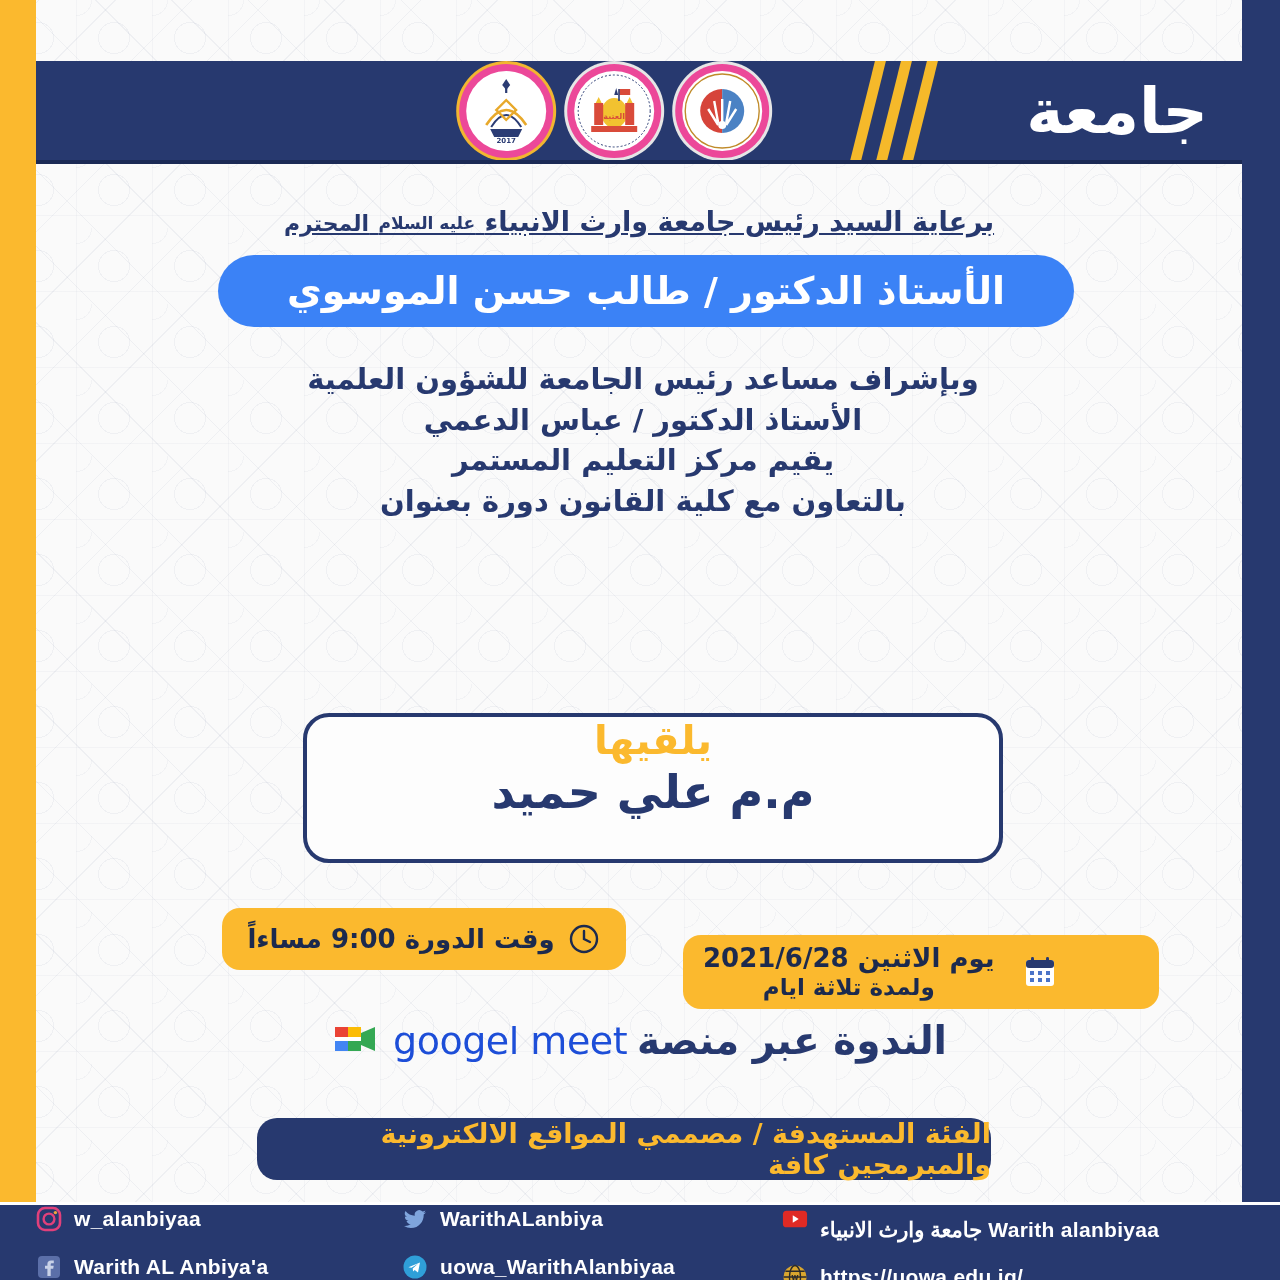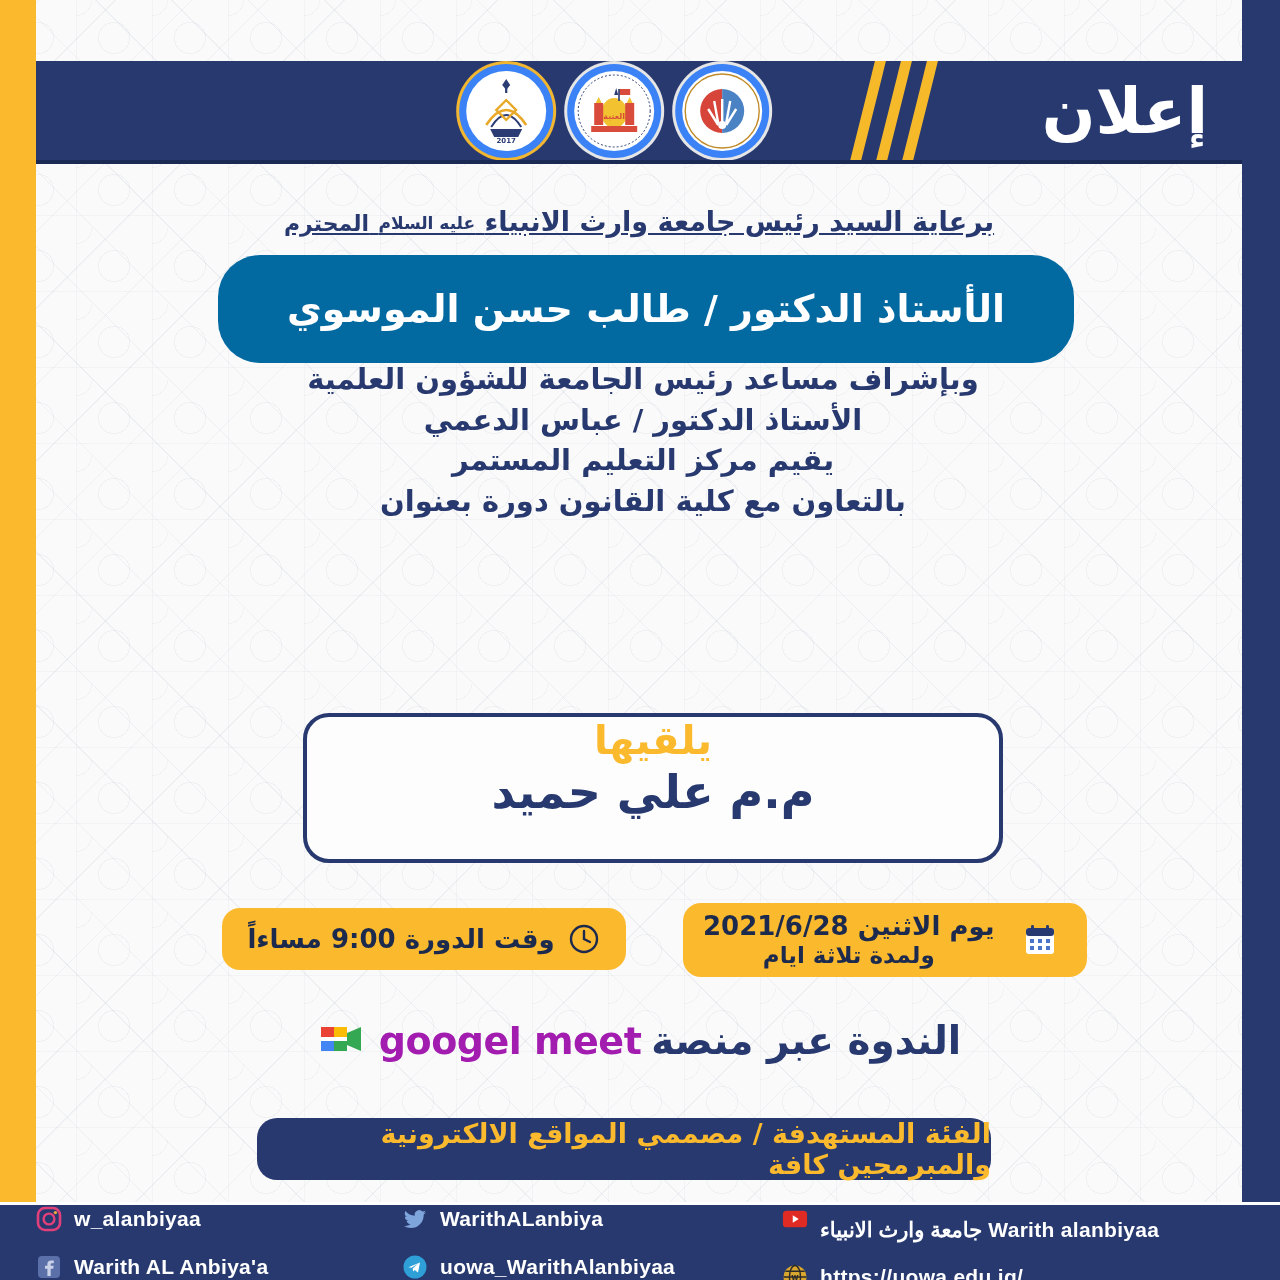--- a/index.html
+++ b/index.html
@@ -80,43 +80,43 @@
   .stripes i:nth-child(1){ right:18px; }
   .stripes i:nth-child(2){ right:44px; }
   .stripes i:nth-child(3){ right:70px; }
 
   
   .logos {
     position:absolute; left:50%; top:50%;
     transform:translate(-58%,-50%);
     display:flex; align-items:center; gap:14px;
   }
-  .logo { width:94px; height:94px; border-radius:50%; position:relative; background:#3b82f6;
+  .logo { width:94px; height:94px; border-radius:50%; position:relative; background:#ec4899;
           box-shadow:0 0 0 3px #f2b630; display:flex; align-items:center; justify-content:center;}
   .logo.l2 { box-shadow:0 0 0 3px #e6e6e6; }
   .logo.l3 { box-shadow:0 0 0 3px #e6e6e6; }
   .logo svg{ display:block; }
 
   
   .patron-line {
     position:absolute; left:36px; right:38px; top:206px;
     text-align:center;
     direction:rtl;
     color:#27396f;
     font-size:27px;
     font-weight:bold;
     text-decoration:underline;
   }
   .patron-line .hon { font-size:22px; }
   .patron-line .salam { font-size:17px; vertical-align:2px; }
 
   .patron-pill {
     position:absolute; left:218px; top:255px;
-    width:856px; height:108px;
-    background:#0369a1;
+    width:856px; height:72px;
+    background:#3b82f6;
     border-radius:42px;
     display:flex; align-items:center; justify-content:center;
   }
   .patron-pill span {
     color:#ffffff; direction:rtl;
     font-size:38px; font-weight:bold; letter-spacing:.5px;
   }
 
   
   .supervision {
@@ -164,22 +164,22 @@
     font-size:40px; font-weight:bold;
   }
   .speaker-box .name {
     color:#27396f; direction:rtl;
     font-size:46px; font-weight:bold;
     letter-spacing:1px;
   }
 
   
   .date-pill {
-    position:absolute; left:683px; top:903px;
-    width:404px; min-height:74px;
+    position:absolute; left:683px; top:935px;
+    width:476px; min-height:74px;
     background:#fbb92e;
     border-radius:18px;
     display:flex; align-items:center; justify-content:flex-end;
     padding:6px 14px 6px 20px;
     gap:28px;
     direction:rtl;
   }
   .date-pill .d-text { text-align:center; direction:rtl; color:#1c2a4e; }
   .date-pill .d1 { font-size:26px; font-weight:bold; line-height:1.18; }
   .date-pill .d2 { font-size:23px; font-weight:bold; line-height:1.18; }
@@ -201,22 +201,22 @@
   .platform {
     position:absolute; left:36px; right:38px; top:1018px;
     display:flex; align-items:center; justify-content:center;
     gap:10px; direction:rtl;
   }
   .platform .p-ar {
     color:#27396f; direction:rtl;
     font-size:39px; font-weight:bold;
   }
   .platform .p-en {
-    color:#a21caf;
-    font-size:38px; font-weight:bold;
+    color:#1d4ed8;
+    font-size:38px; font-weight:normal;
     letter-spacing:-.5px;
   }
 
   
   .audience {
     position:absolute; left:257px; top:1118px;
     width:734px; height:62px;
     background:#27396f;
     border-radius:20px;
     display:flex; align-items:center; justify-content:center;
@@ -308,21 +308,21 @@
         </svg>
       </div>
     </div>
 
     <div class="stripes">
       <i></i>
         <i></i>
         <i></i>
     </div>
 
-    <div class="header-title">إعلان</div>
+    <div class="header-title">جامعة</div>
   </div>
 
   <div class="patron-line">
     <span>برعاية السيد رئيس جامعة وارث الانبياء</span>
     <span class="salam">عليه السلام</span>
     <span class="hon">المحترم</span>
   </div>
 
   <div class="patron-pill">
     <span>الأستاذ الدكتور / طالب حسن الموسوي</span>

